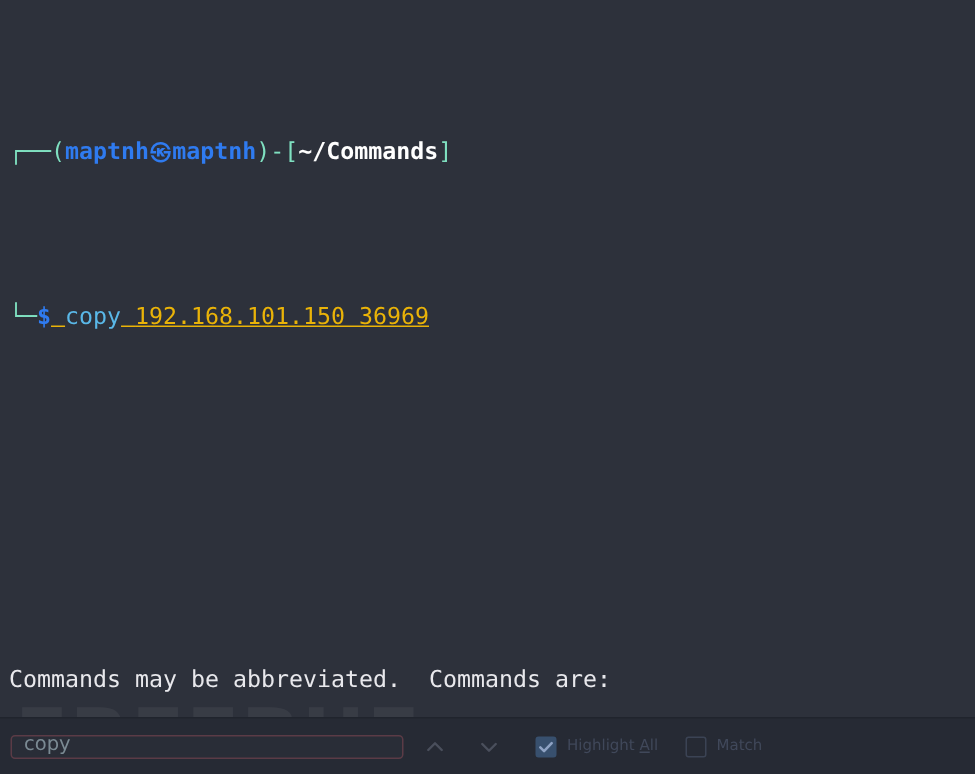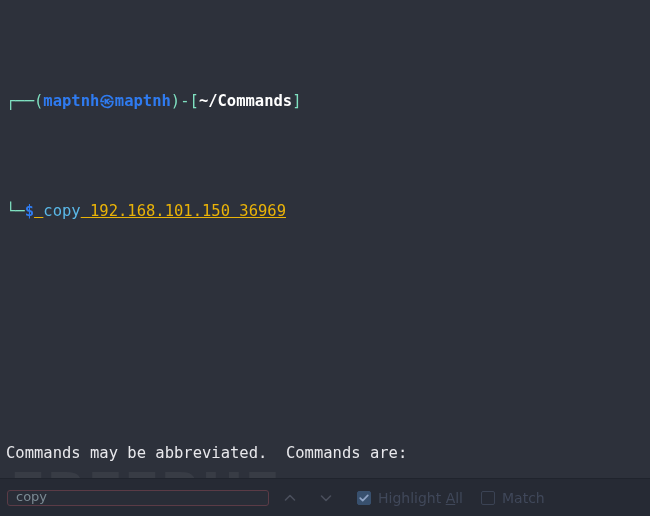--- a/index.html
+++ b/index.html
@@ -109,21 +109,21 @@
     justify-content: center;
     color: #4a4f5c;
   }
   .nav-arrow svg { display: block; }
 
   .cb-group {
     display: flex;
     align-items: center;
     margin-left: 18px;
     color: #40485a;
-    font-size: 14px;
+    font-size: 10px;
     white-space: nowrap;
   }
   .cb-group.first { margin-left: 16px; }
   .cb-box {
     width: 14px;
     height: 14px;
     box-sizing: border-box;
     border: 1px solid #3b4354;
     border-radius: 2px;
     margin-right: 7px;

